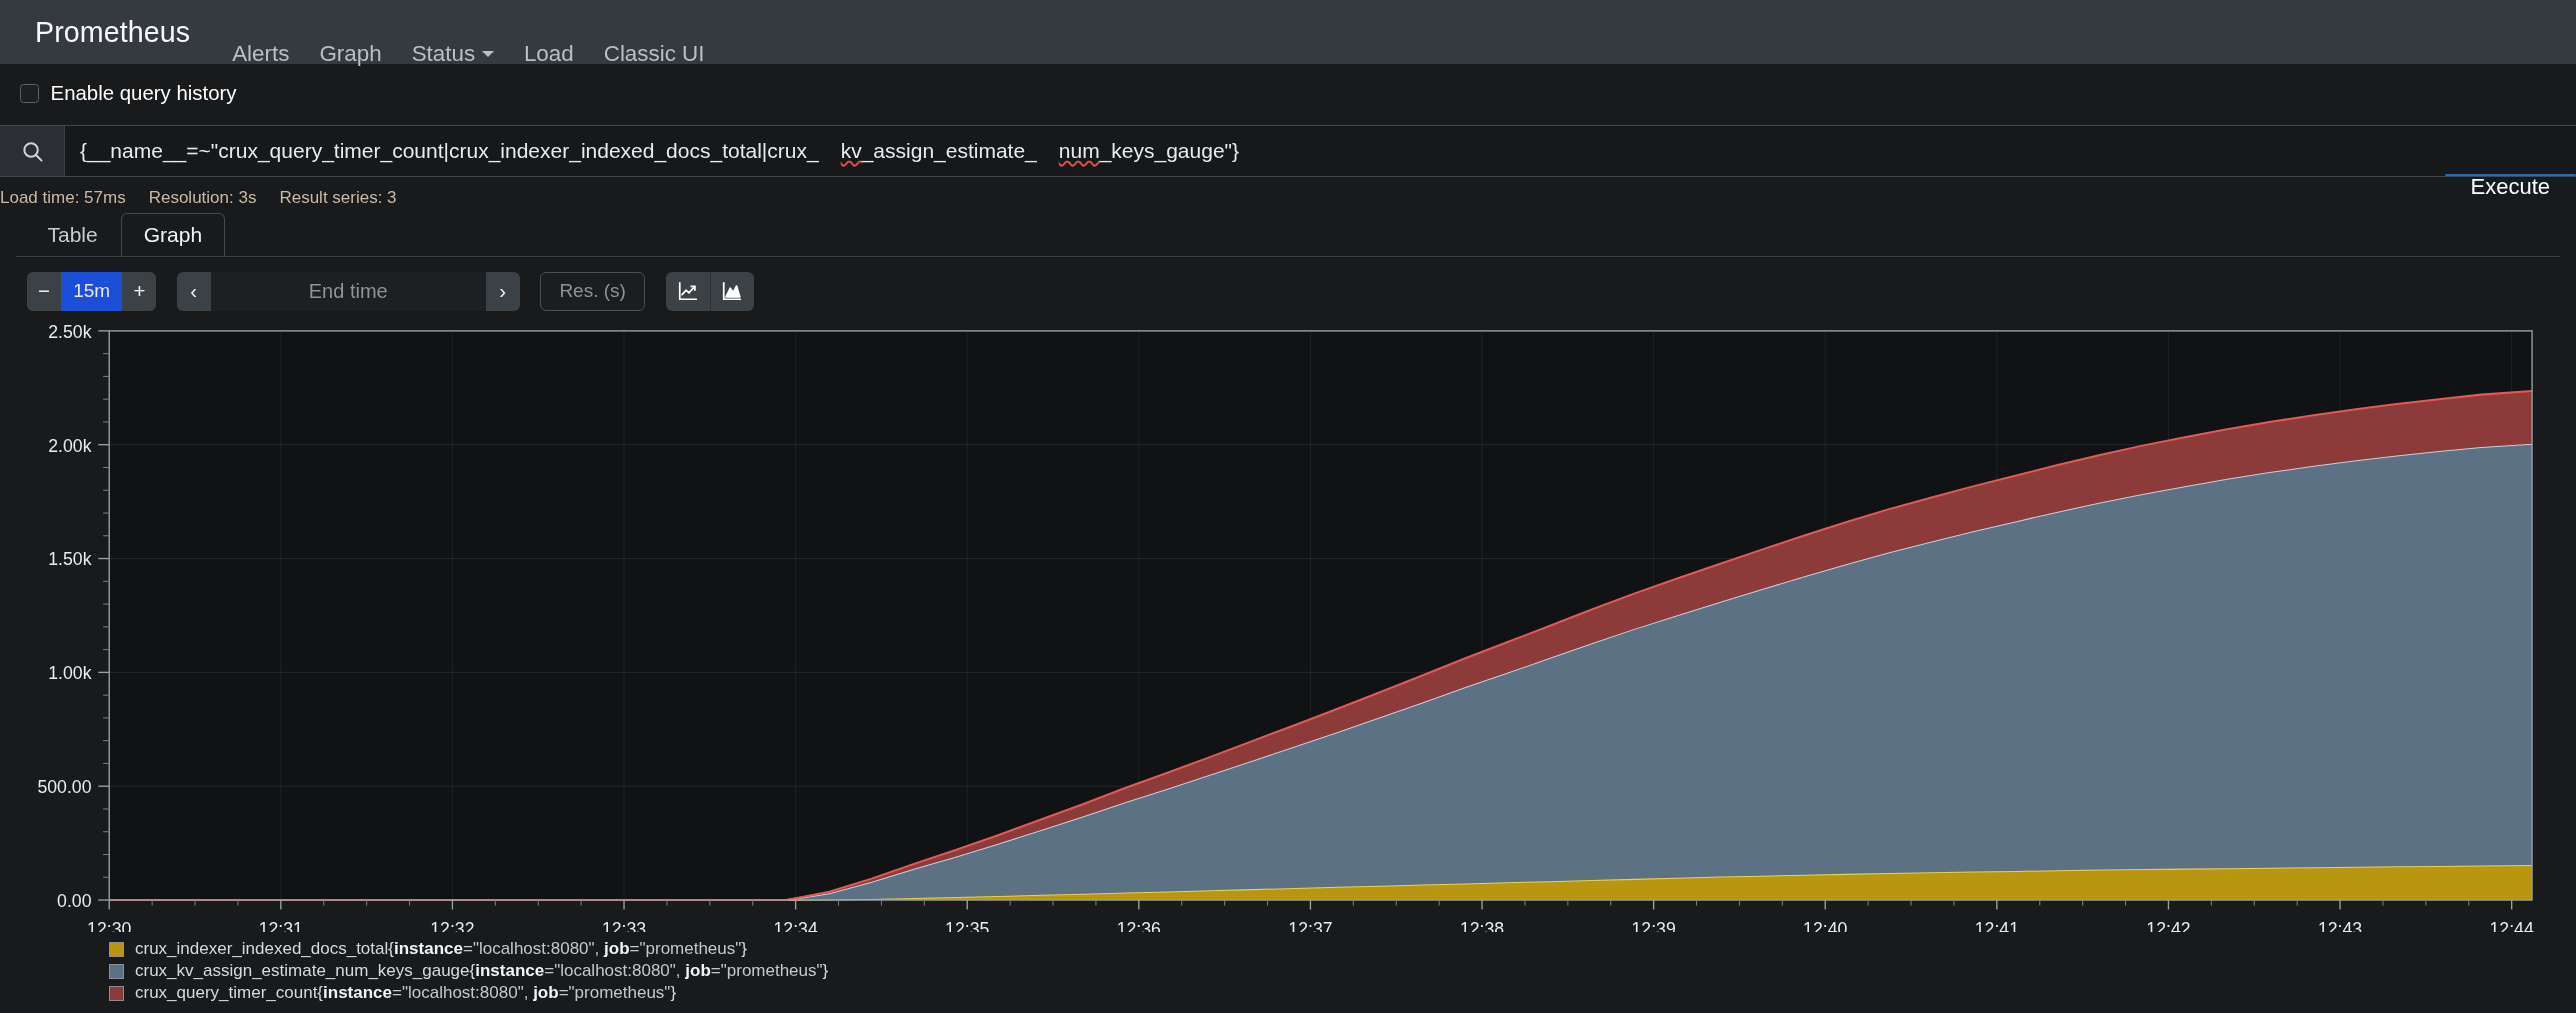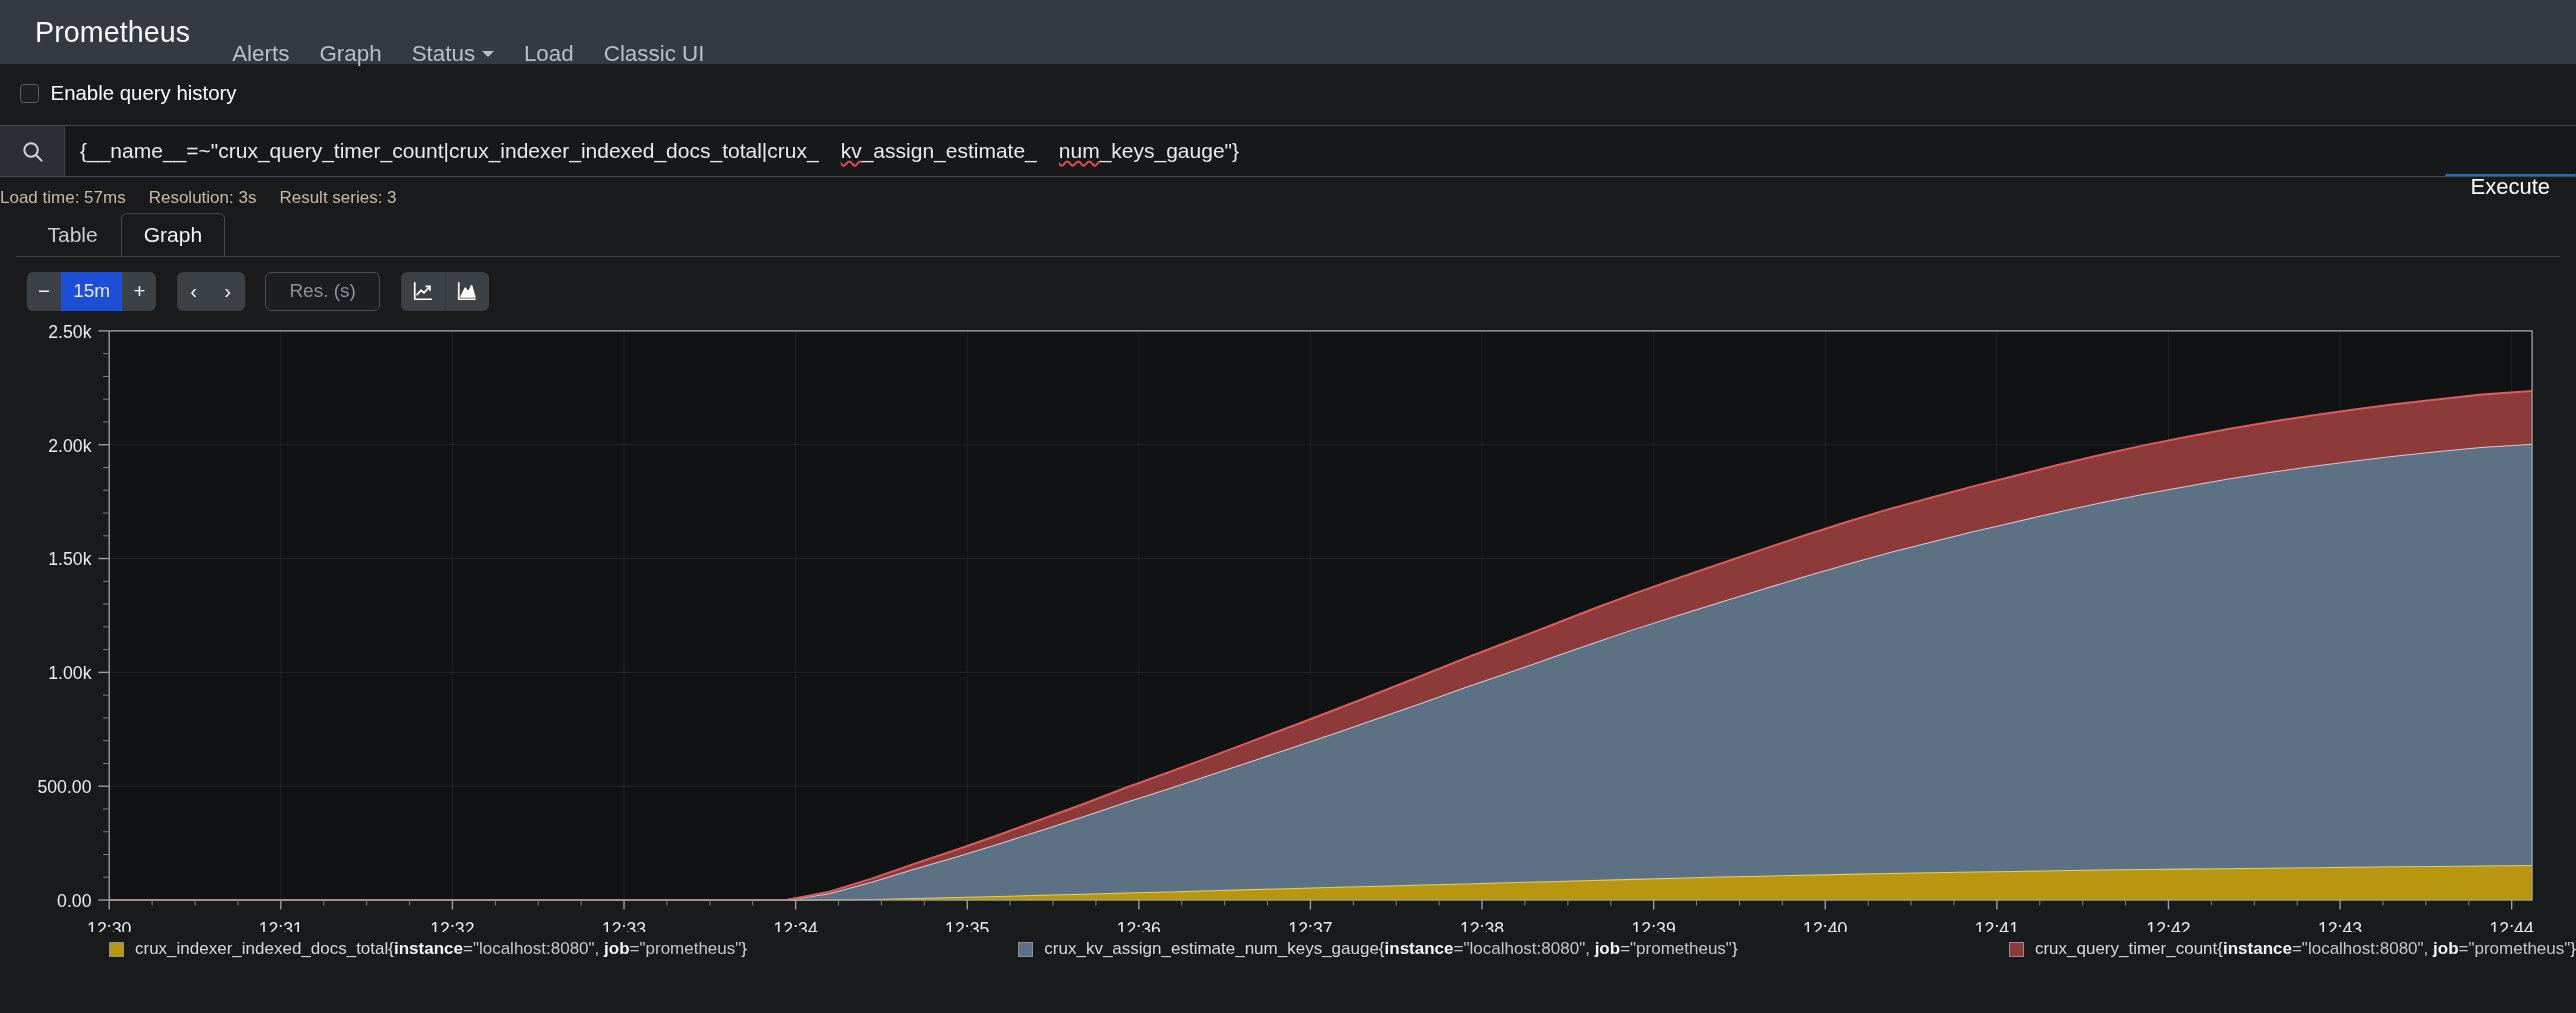--- a/index.html
+++ b/index.html
@@ -198,21 +198,21 @@
     color: #8d9398;
     width: 275px;
     font-size: 20px;
   }
   .res-field {
     background: #1b1e21;
     color: #8d9398;
     border: 0.7px solid #4a4f54;
     border-radius: 6.1px;
     height: 39px;
-    width: 115px;
+    width: 105px;
     display: flex;
     align-items: center;
     justify-content: center;
     font-size: 19px;
   }
   .icon-group { display: flex; height: 39px; border-radius: 6.1px; overflow: hidden; }
   .icon-btn {
     background: #3c4145;
     width: 44px;
     display: flex;
@@ -228,22 +228,22 @@
     position: relative;
     margin-top: 9.5px;
     height: 612px;
   }
   .chart-svg { display: block; }
 
   
   .legend {
     padding: 6.8px 0 0 109px;
     display: flex;
-    flex-direction: row;
-    gap: 21px;
+    flex-direction: column;
+    gap: 2px;
     justify-content: space-between;
   }
   .legend-item {
     display: flex;
     align-items: center;
     gap: 11px;
     font-size: 17px;
     color: #d6dade;
     white-space: nowrap;
     cursor: pointer;
@@ -315,20 +315,21 @@
 
 <div class="controls">
   <div class="group">
     <button class="gbtn">−</button>
     <div class="gfield">15m</div>
     <button class="gbtn">+</button>
   </div>
 
   <div class="group">
     <button class="gbtn">‹</button>
+    <div class="gfield endtime-field">End time</div>
     <button class="gbtn">›</button>
   </div>
 
   <div class="res-field">Res. (s)</div>
 
   <div class="icon-group">
     <button class="icon-btn">
       <svg width="22" height="22" viewBox="0 0 24 24" fill="none" stroke="#ffffff" stroke-width="1.9" stroke-linecap="round" stroke-linejoin="round">
         <polyline points="3,3 3,21 21,21"></polyline>
         <polyline points="5.5,16 10,11 13,14 19.5,7"></polyline>

